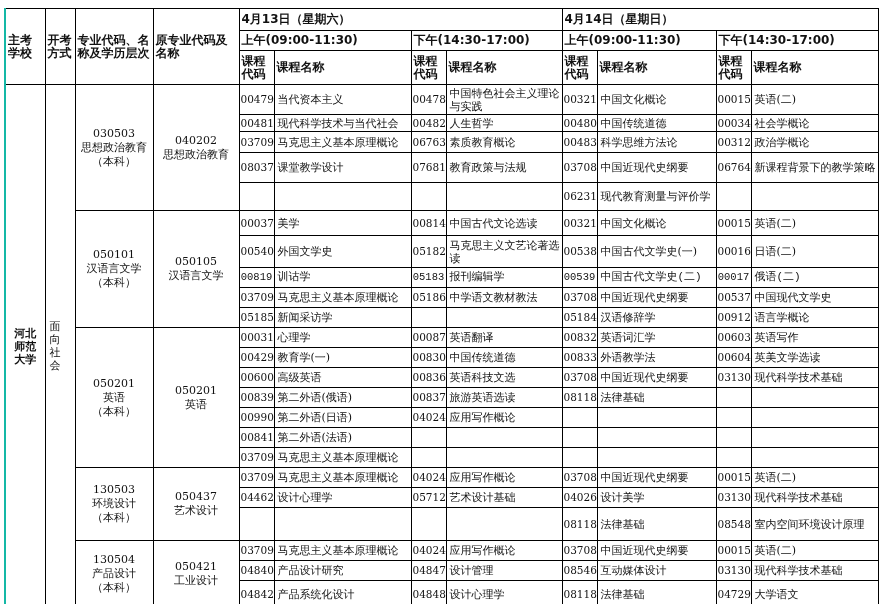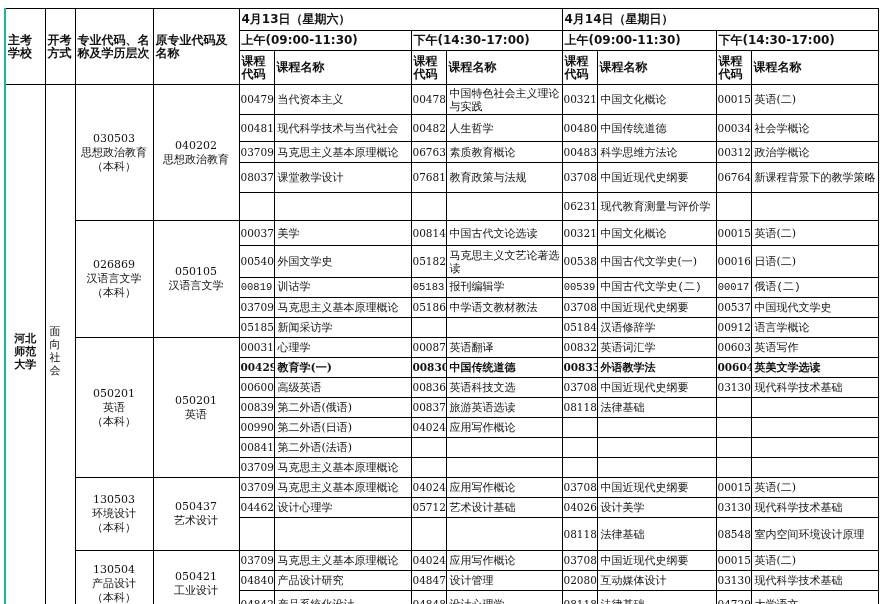--- a/index.html
+++ b/index.html
@@ -78,21 +78,21 @@
           </td>
           <td class="code">00479</td>
           <td class="name">当代资本主义</td>
           <td class="code">00478</td>
           <td class="name">中国特色社会主义理论与实践</td>
           <td class="code">00321</td>
           <td class="name">中国文化概论</td>
           <td class="code">00015</td>
           <td class="name">英语(二)</td>
         </tr>
-        <tr style="height: 27px;">
+        <tr style="height: 17px;">
           <td class="code">00481</td>
           <td class="name">现代科学技术与当代社会</td>
           <td class="code">00482</td>
           <td class="name">人生哲学</td>
           <td class="code">00480</td>
           <td class="name">中国传统道德</td>
           <td class="code">00034</td>
           <td class="name">社会学概论</td>
         </tr>
         <tr style="height: 21px;">
@@ -120,21 +120,21 @@
           <td class="name"></td>
           <td class="code"></td>
           <td class="name"></td>
           <td class="code">06231</td>
           <td class="name">现代教育测量与评价学</td>
           <td class="code"></td>
           <td class="name"></td>
         </tr>
         <tr style="height: 25px;">
           <td rowspan="5" class="major">
-            <div>026869</div>
+            <div>050101</div>
             <div>汉语言文学</div>
             <div>（本科）</div>
           </td>
           <td rowspan="5" class="major">
             <div>050105</div>
             <div>汉语言文学</div>
           </td>
           <td class="code">00037</td>
           <td class="name">美学</td>
           <td class="code">00814</td>
@@ -196,21 +196,21 @@
           </td>
           <td class="code">00031</td>
           <td class="name">心理学</td>
           <td class="code">00087</td>
           <td class="name">英语翻译</td>
           <td class="code">00832</td>
           <td class="name">英语词汇学</td>
           <td class="code">00603</td>
           <td class="name">英语写作</td>
         </tr>
-        <tr style="height: 20px; font-weight: bold;">
+        <tr style="height: 20px;">
           <td class="code">00429</td>
           <td class="name">教育学(一)</td>
           <td class="code">00830</td>
           <td class="name">中国传统道德</td>
           <td class="code">00833</td>
           <td class="name">外语教学法</td>
           <td class="code">00604</td>
           <td class="name">英美文学选读</td>
         </tr>
         <tr style="height: 20px; padding-left: 36px;">
@@ -319,21 +319,21 @@
           <td class="code">03708</td>
           <td class="name">中国近现代史纲要</td>
           <td class="code">00015</td>
           <td class="name">英语(二)</td>
         </tr>
         <tr style="height: 20px;">
           <td class="code">04840</td>
           <td class="name">产品设计研究</td>
           <td class="code">04847</td>
           <td class="name">设计管理</td>
-          <td class="code">02080</td>
+          <td class="code">08546</td>
           <td class="name">互动媒体设计</td>
           <td class="code">03130</td>
           <td class="name">现代科学技术基础</td>
         </tr>
         <tr style="height: 28px;">
           <td class="code bottom-line">04842</td>
           <td class="name bottom-line">产品系统化设计</td>
           <td class="code bottom-line">04848</td>
           <td class="name bottom-line">设计心理学</td>
           <td class="code bottom-line">08118</td>

